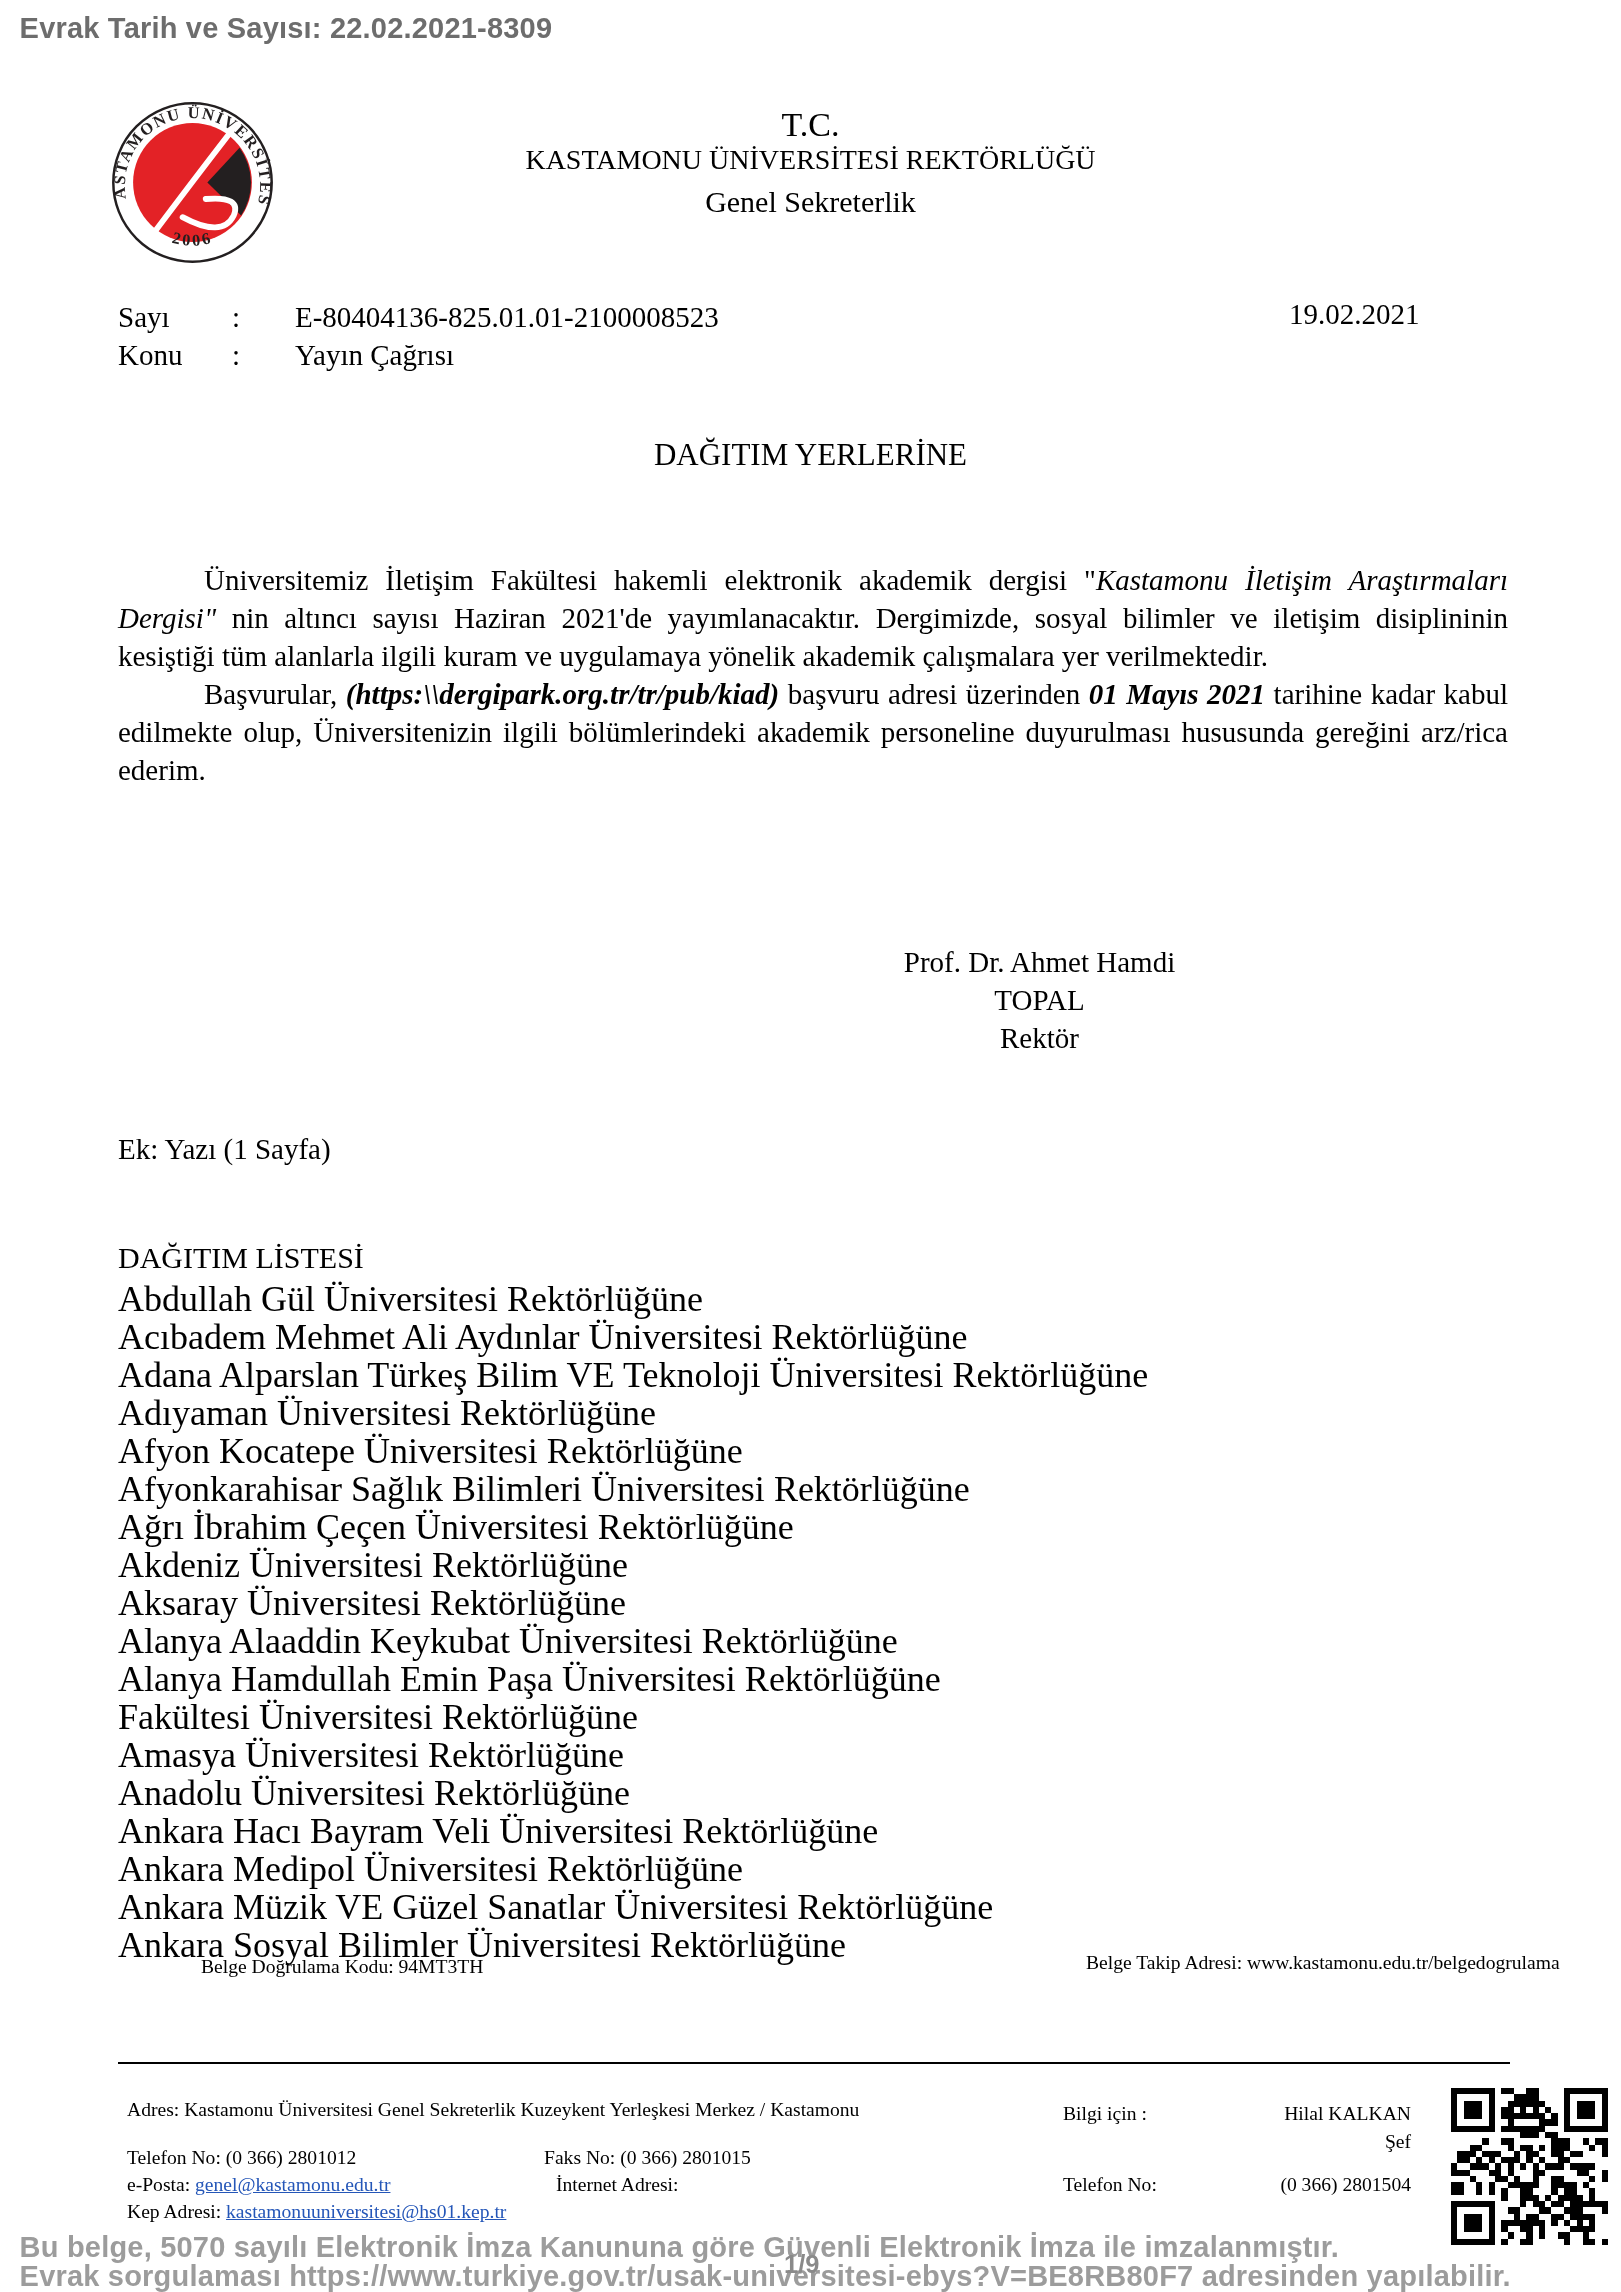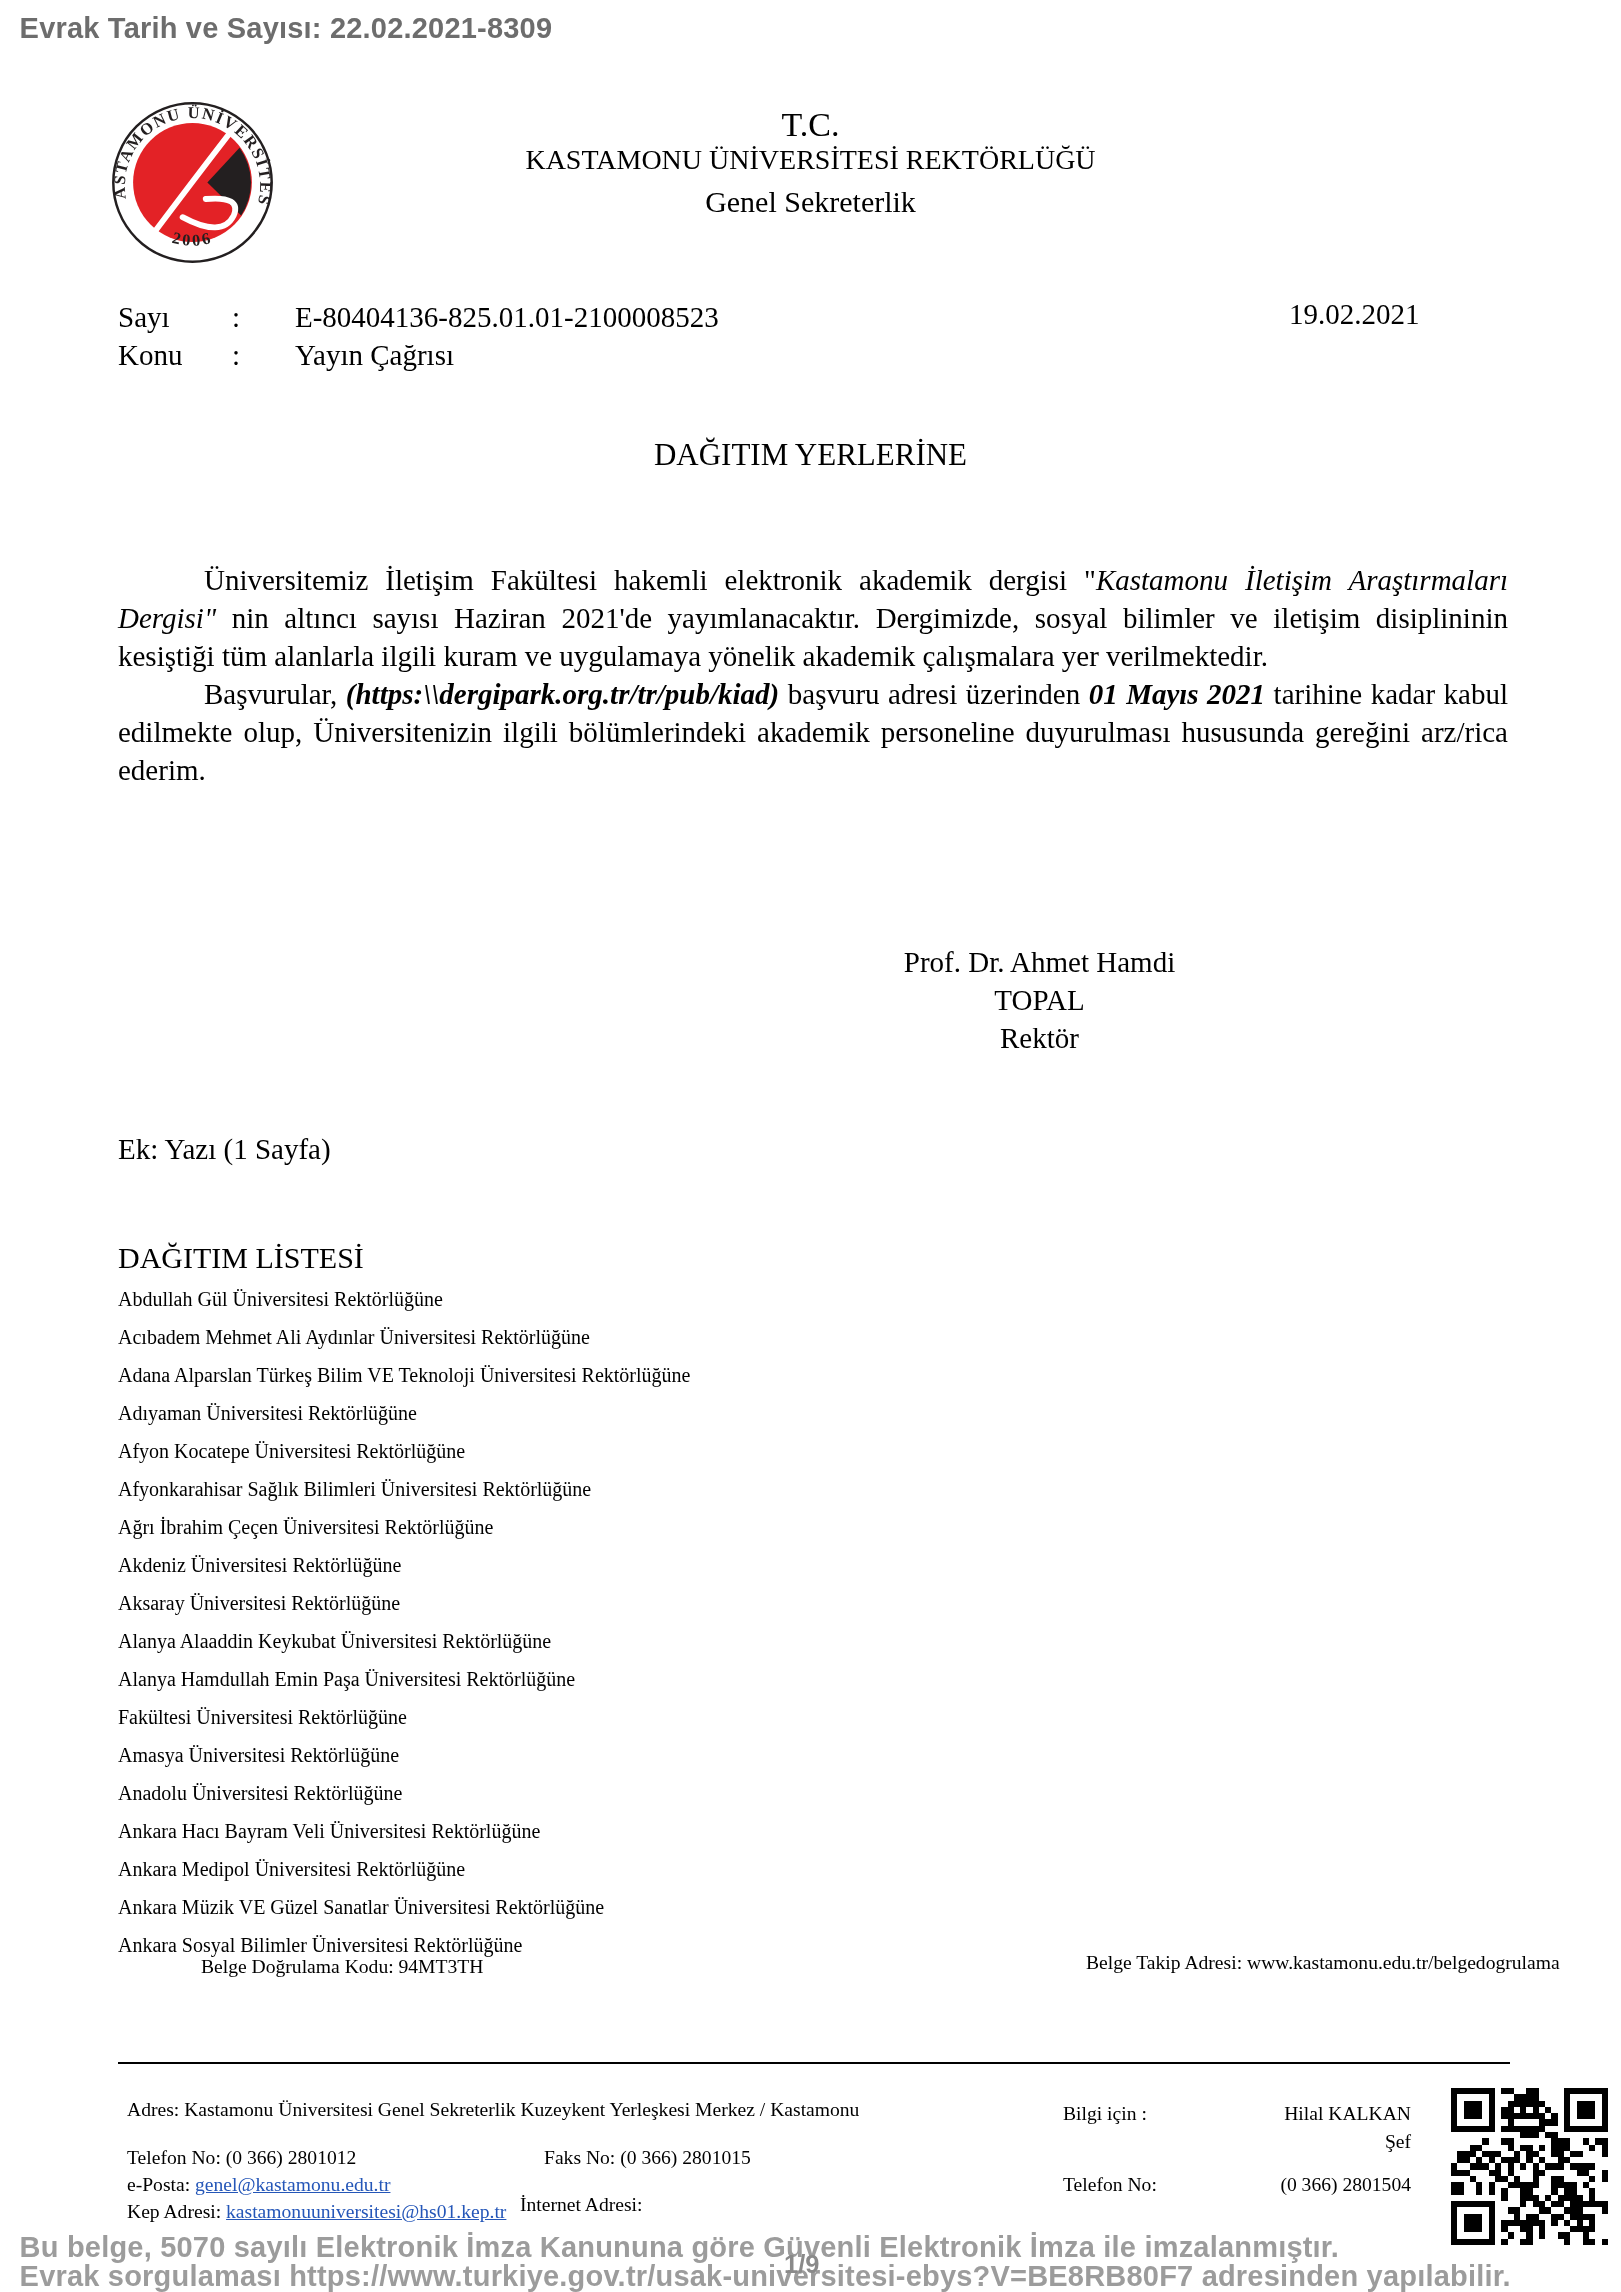--- a/index.html
+++ b/index.html
@@ -19,21 +19,21 @@
   .meta-colon{width:39px;}
   .meta-date{left:1289px;top:298px;font-size:29px;}
   .recipient{left:0;top:437px;width:1621px;text-align:center;font-size:31px;}
   .bodytext{left:118px;top:561px;width:1390px;font-size:29px;line-height:38px;text-align:justify;}
   .bodytext p{margin:0;text-indent:86px;}
   .rt-italic{font-style:italic;}
   .rt-bold-italic{font-style:italic;font-weight:bold;}
   .signature{left:863px;top:943px;width:353px;text-align:center;font-size:29px;line-height:38px;}
   .ek{left:118px;top:1133px;font-size:29px;}
   .dl-title{left:118px;top:1241px;font-size:30px;}
-  .dl-list{left:118px;top:1280px;width:1078px;font-size:20px;line-height:38px;}
+  .dl-list{left:118px;top:1280px;width:1078px;font-size:36px;line-height:38px;}
   .doccode{left:201px;top:1956px;font-size:19.6px;z-index:2;}
   .trackaddr{left:1086px;top:1952px;font-size:19.6px;}
   .divider{left:118px;top:2062px;width:1392px;height:2px;background:#000;}
   .ft{font-size:19.6px;}
   .ft a{color:#2456b8;text-decoration:underline;}
   .qr{left:1451px;top:2088px;width:157px;height:157px;}
   .pagenum{left:784px;top:2250px;font-size:25.5px;font-weight:bold;color:#8a8a8a;}
   .logo{left:110px;top:100px;width:165px;height:165px;}
 </style>
 </head>
@@ -121,21 +121,21 @@
   <div class="abs trackaddr">Belge Takip Adresi: www.kastamonu.edu.tr/belgedogrulama</div>
 
   <div class="abs divider"></div>
 
   <div class="abs ft" style="left:127px;top:2099px;">Adres: Kastamonu Üniversitesi Genel Sekreterlik Kuzeykent Yerleşkesi Merkez / Kastamonu</div>
   <div class="abs ft" style="left:127px;top:2147px;">Telefon No: (0 366) 2801012</div>
   <div class="abs ft" style="left:544px;top:2147px;">Faks No: (0 366) 2801015</div>
   <div class="abs ft" style="left:127px;top:2174px;">
     <span>e-Posta: </span><a href="#">genel@kastamonu.edu.tr</a>
   </div>
-  <div class="abs ft" style="left:520px;top:2174px;margin-top:20px;">İnternet Adresi:</div>
+  <div class="abs ft" style="left:556px;top:2174px;">İnternet Adresi:</div>
   <div class="abs ft" style="left:127px;top:2201px;">
     <span>Kep Adresi: </span><a href="#">kastamonuuniversitesi@hs01.kep.tr</a>
   </div>
 
   <div class="abs ft" style="left:1063px;top:2103px;">Bilgi için :</div>
   <div class="abs ft" style="left:1225px;top:2103px;width:186px;text-align:right;">Hilal KALKAN</div>
   <div class="abs ft" style="left:1225px;top:2131px;width:186px;text-align:right;">Şef</div>
   <div class="abs ft" style="left:1063px;top:2174px;">Telefon No:</div>
   <div class="abs ft" style="left:1225px;top:2174px;width:186px;text-align:right;">(0 366) 2801504</div>
 

